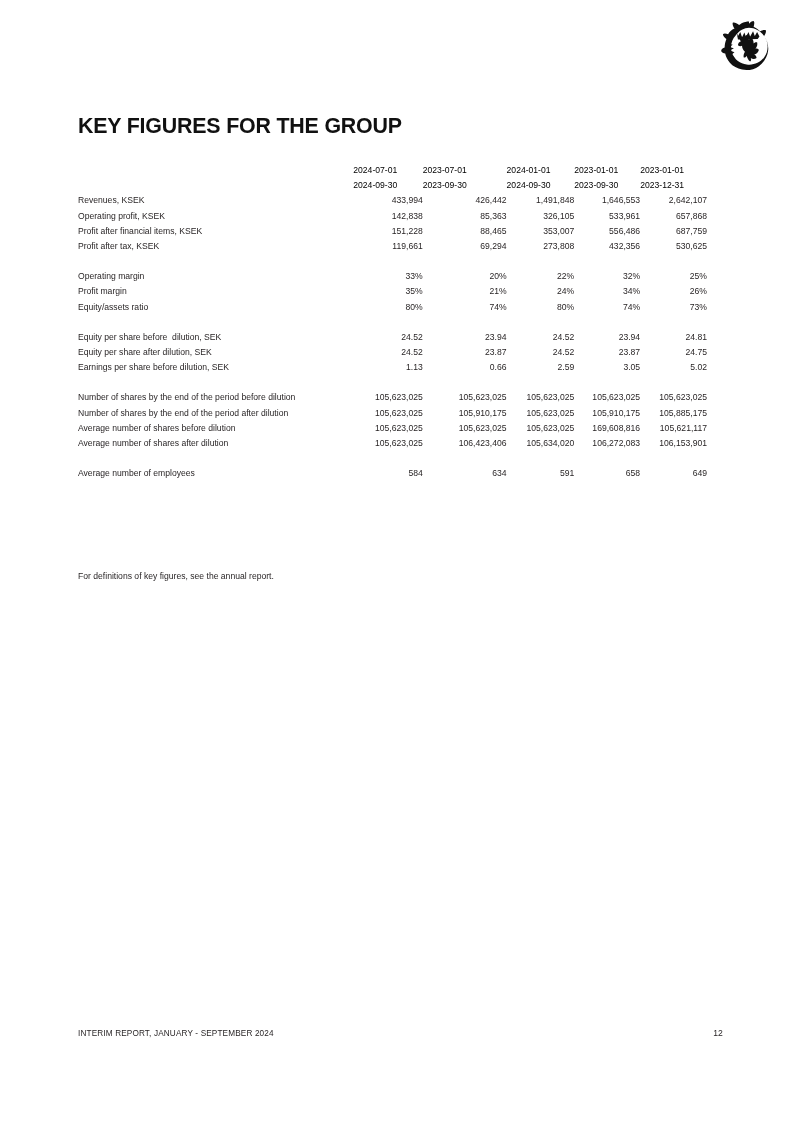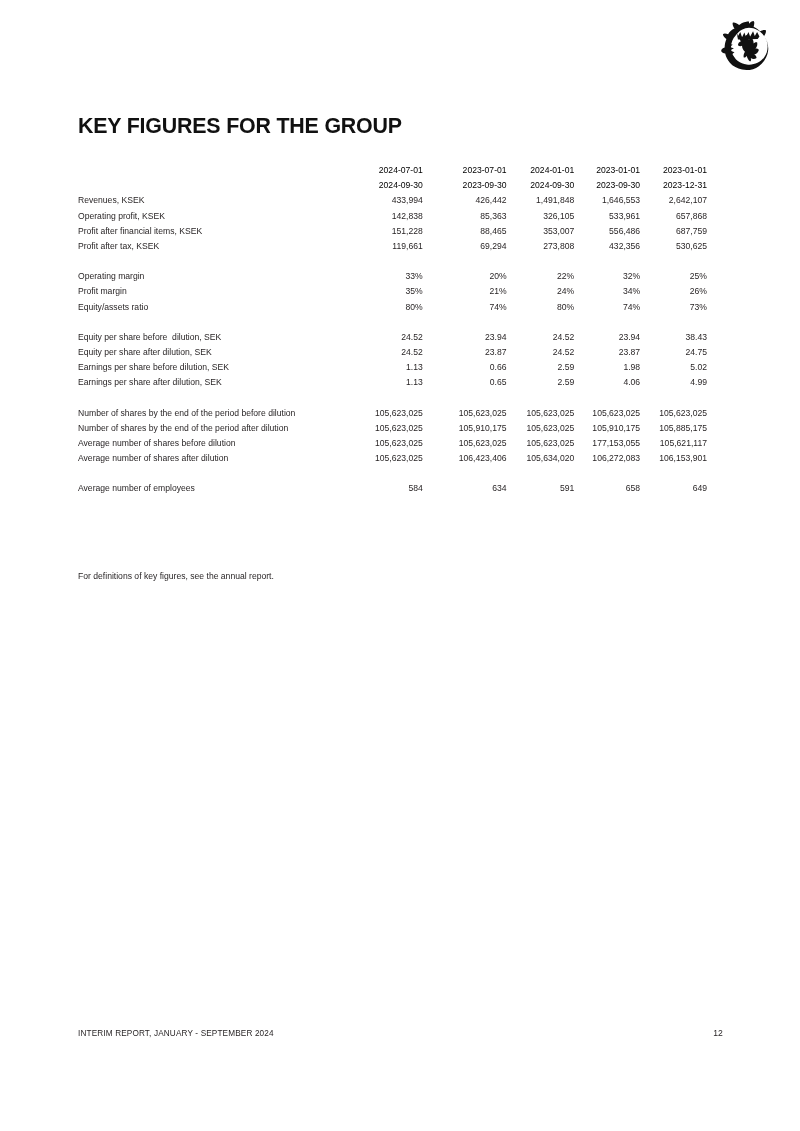--- a/index.html
+++ b/index.html
@@ -52,21 +52,21 @@
     font-size: 8.6px;
     color: #231f20;
   }
   .kf-table td, .kf-table th {
     padding: 0;
     vertical-align: bottom;
     font-weight: 400;
     line-height: 15.2px;
     height: 15.2px;
   }
-  .kf-table th { text-align: right; margin-top: 44px; }
+  .kf-table th { text-align: left; margin-top: 44px; }
 
   .col-label { width: 282px; text-align: left; white-space: pre; }
   .col-num   { text-align: right; }
   .c1 { width: 72px; text-align: right; }
   .c2 { width: 88px; text-align: right; }
   .c3 { width: 70px; }
   .c4 { width: 68px; }
   .c5 { width: 69px; }
 
   .hdr-cell {
@@ -253,45 +253,37 @@
       </tr>
       <tr class="spacer">
         <td colspan="6"></td>
       </tr>
       <tr>
         <td class="col-label">Equity per share before  dilution, SEK</td>
         <td class="col-num c1">24.52</td>
         <td class="col-num c2">23.94</td>
         <td class="col-num c3">24.52</td>
         <td class="col-num c4">23.94</td>
-        <td class="col-num c5">38.43</td>
+        <td class="col-num c5">24.81</td>
       </tr>
       <tr>
         <td class="col-label">Equity per share after dilution, SEK</td>
         <td class="col-num c1">24.52</td>
         <td class="col-num c2">23.87</td>
         <td class="col-num c3">24.52</td>
         <td class="col-num c4">23.87</td>
         <td class="col-num c5">24.75</td>
       </tr>
       <tr>
         <td class="col-label">Earnings per share before dilution, SEK</td>
         <td class="col-num c1">1.13</td>
         <td class="col-num c2">0.66</td>
         <td class="col-num c3">2.59</td>
-        <td class="col-num c4">1.98</td>
+        <td class="col-num c4">3.05</td>
         <td class="col-num c5">5.02</td>
-      </tr>
-      <tr>
-        <td class="col-label">Earnings per share after dilution, SEK</td>
-        <td class="col-num c1">1.13</td>
-        <td class="col-num c2">0.65</td>
-        <td class="col-num c3">2.59</td>
-        <td class="col-num c4">4.06</td>
-        <td class="col-num c5">4.99</td>
       </tr>
       <tr class="spacer">
         <td colspan="6"></td>
       </tr>
       <tr>
         <td class="col-label">Number of shares by the end of the period before dilution</td>
         <td class="col-num c1">105,623,025</td>
         <td class="col-num c2">105,623,025</td>
         <td class="col-num c3">105,623,025</td>
         <td class="col-num c4">105,623,025</td>
@@ -303,21 +295,21 @@
         <td class="col-num c2">105,910,175</td>
         <td class="col-num c3">105,623,025</td>
         <td class="col-num c4">105,910,175</td>
         <td class="col-num c5">105,885,175</td>
       </tr>
       <tr>
         <td class="col-label">Average number of shares before dilution</td>
         <td class="col-num c1">105,623,025</td>
         <td class="col-num c2">105,623,025</td>
         <td class="col-num c3">105,623,025</td>
-        <td class="col-num c4">177,153,055</td>
+        <td class="col-num c4">169,608,816</td>
         <td class="col-num c5">105,621,117</td>
       </tr>
       <tr>
         <td class="col-label">Average number of shares after dilution</td>
         <td class="col-num c1">105,623,025</td>
         <td class="col-num c2">106,423,406</td>
         <td class="col-num c3">105,634,020</td>
         <td class="col-num c4">106,272,083</td>
         <td class="col-num c5">106,153,901</td>
       </tr>

